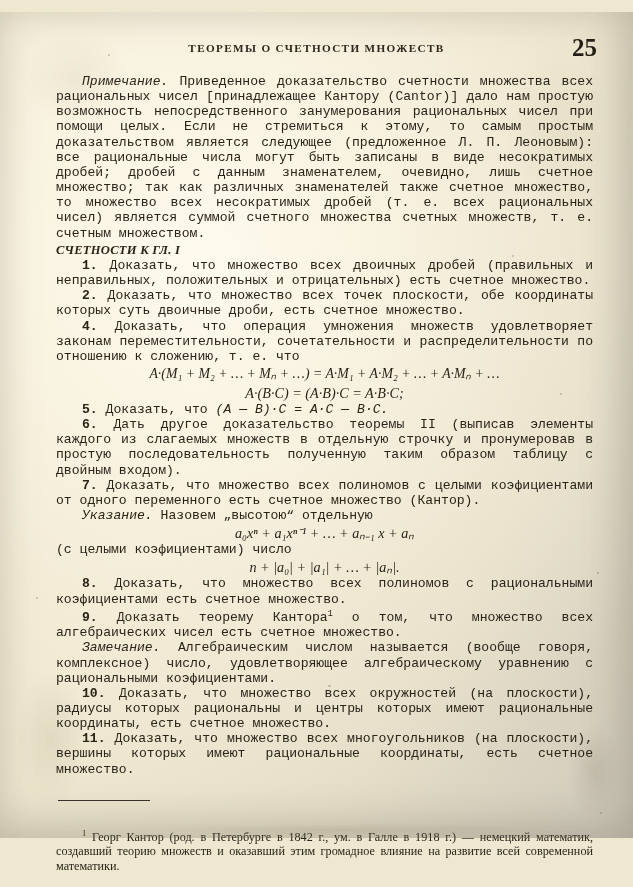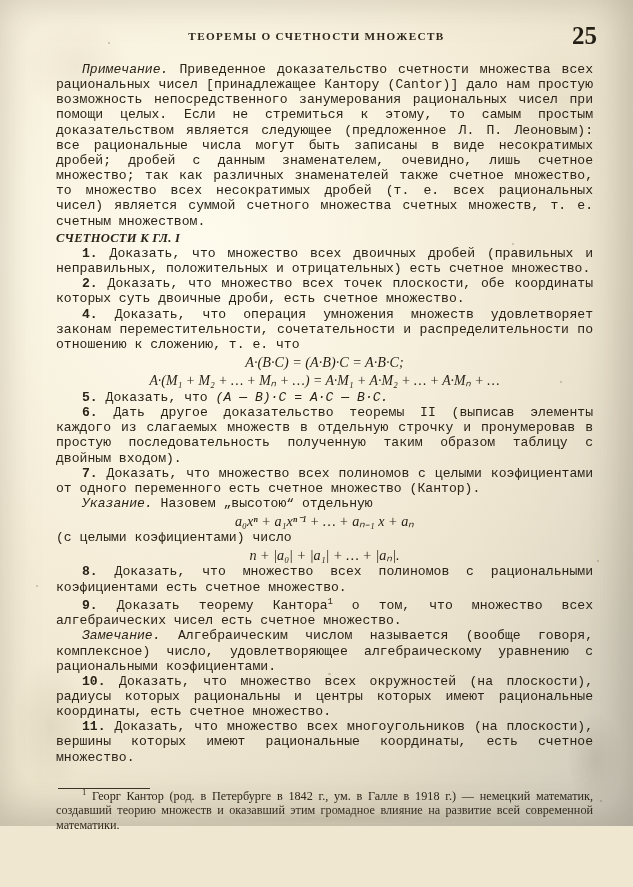--- a/index.html
+++ b/index.html
@@ -12,20 +12,21 @@
   }
   #page{
     position:relative;
     width:633px;height:826px;
     box-sizing:border-box;
     
     background:
       radial-gradient(125% 105% at 32% 30%, rgba(255,252,238,0.95) 0%, rgba(248,240,219,0.55) 42%, rgba(233,223,197,0.15) 68%, rgba(205,197,175,0.0) 100%),
       linear-gradient(118deg, #f2ead3 0%, #efe7cf 40%, #e3dbc4 72%, #cdc8bb 100%);
     filter:saturate(0.96);
+    margin-top:12px;
   }
   
   #grain{
     position:absolute;inset:0;pointer-events:none;
     background:
       radial-gradient(closest-side at 12% 8%, rgba(160,145,110,0.10), rgba(0,0,0,0) 70%),
       radial-gradient(closest-side at 88% 14%, rgba(170,155,120,0.08), rgba(0,0,0,0) 72%),
       radial-gradient(closest-side at 8% 88%, rgba(140,130,105,0.13), rgba(0,0,0,0) 70%),
       radial-gradient(closest-side at 94% 92%, rgba(130,124,108,0.16), rgba(0,0,0,0) 72%),
       radial-gradient(closest-side at 55% 99%, rgba(140,134,116,0.12), rgba(0,0,0,0) 70%);
@@ -93,21 +94,21 @@
     margin:1px 0 0 0;
     color:#241e14;
     white-space:nowrap;
   }
   .formula.wide{font-size:13.8px;}
 
   
   .footnote{
     position:absolute;
     left:56px;right:40px;
-    top:785px;
+    top:814px;
     color:#2a2318;
     font-size:12.2px;
     line-height:14.4px;
     text-align:justify;
     font-family:"Liberation Serif", serif;
   }
   .fnrule{
     position:absolute;
     left:58px;top:788px;
     width:92px;height:0;
@@ -138,22 +139,22 @@
 
       <p class="heading-ex">СЧЕТНОСТИ К ГЛ. I</p>
 
       <p class="para"><span class="indent"></span><span class="num">1.</span> <span>Доказать, что множество всех двоичных дробей (правильных и неправильных, положительных и отрицательных) есть счетное множество.</span></p>
 
       <p class="para"><span class="indent"></span><span class="num">2.</span> <span>Доказать, что множество всех точек плоскости, обе координаты которых суть двоичные дроби, есть счетное множество.</span></p>
 
 
       <p class="para"><span class="indent"></span><span class="num">4.</span> <span>Доказать, что операция умножения множеств удовлетворяет законам переместительности, сочетательности и распределительности по отношению к сложению, т. е. что</span></p>
 
+      <p class="formula wide">A·(M₁ + M₂ + … + Mₙ + …) = A·M₁ + A·M₂ + … + A·Mₙ + …</p>
       <p class="formula">A·(B·C) = (A·B)·C = A·B·C;</p>
-      <p class="formula wide">A·(M₁ + M₂ + … + Mₙ + …) = A·M₁ + A·M₂ + … + A·Mₙ + …</p>
 
       <p class="para"><span class="indent"></span><span class="num">5.</span> <span>Доказать, что</span> <span class="it">(A — B)·C = A·C — B·C.</span></p>
 
       <p class="para"><span class="indent"></span><span class="num">6.</span> <span>Дать другое доказательство теоремы II (выписав элементы каждого из слагаемых множеств в отдельную строчку и пронумеровав в простую последовательность полученную таким образом таблицу с двойным входом).</span></p>
 
       <p class="para"><span class="indent"></span><span class="num">7.</span> <span>Доказать, что множество всех полиномов с целыми коэфициентами от одного переменного есть счетное множество (Кантор).</span></p>
 
       <p class="para"><span class="indent"></span><span class="it">Указание.</span> <span>Назовем „высотою“ отдельную</span></p>
 
       <p class="formula">a₀xⁿ + a₁xⁿ⁻¹ + … + aₙ₋₁ x + aₙ</p>

